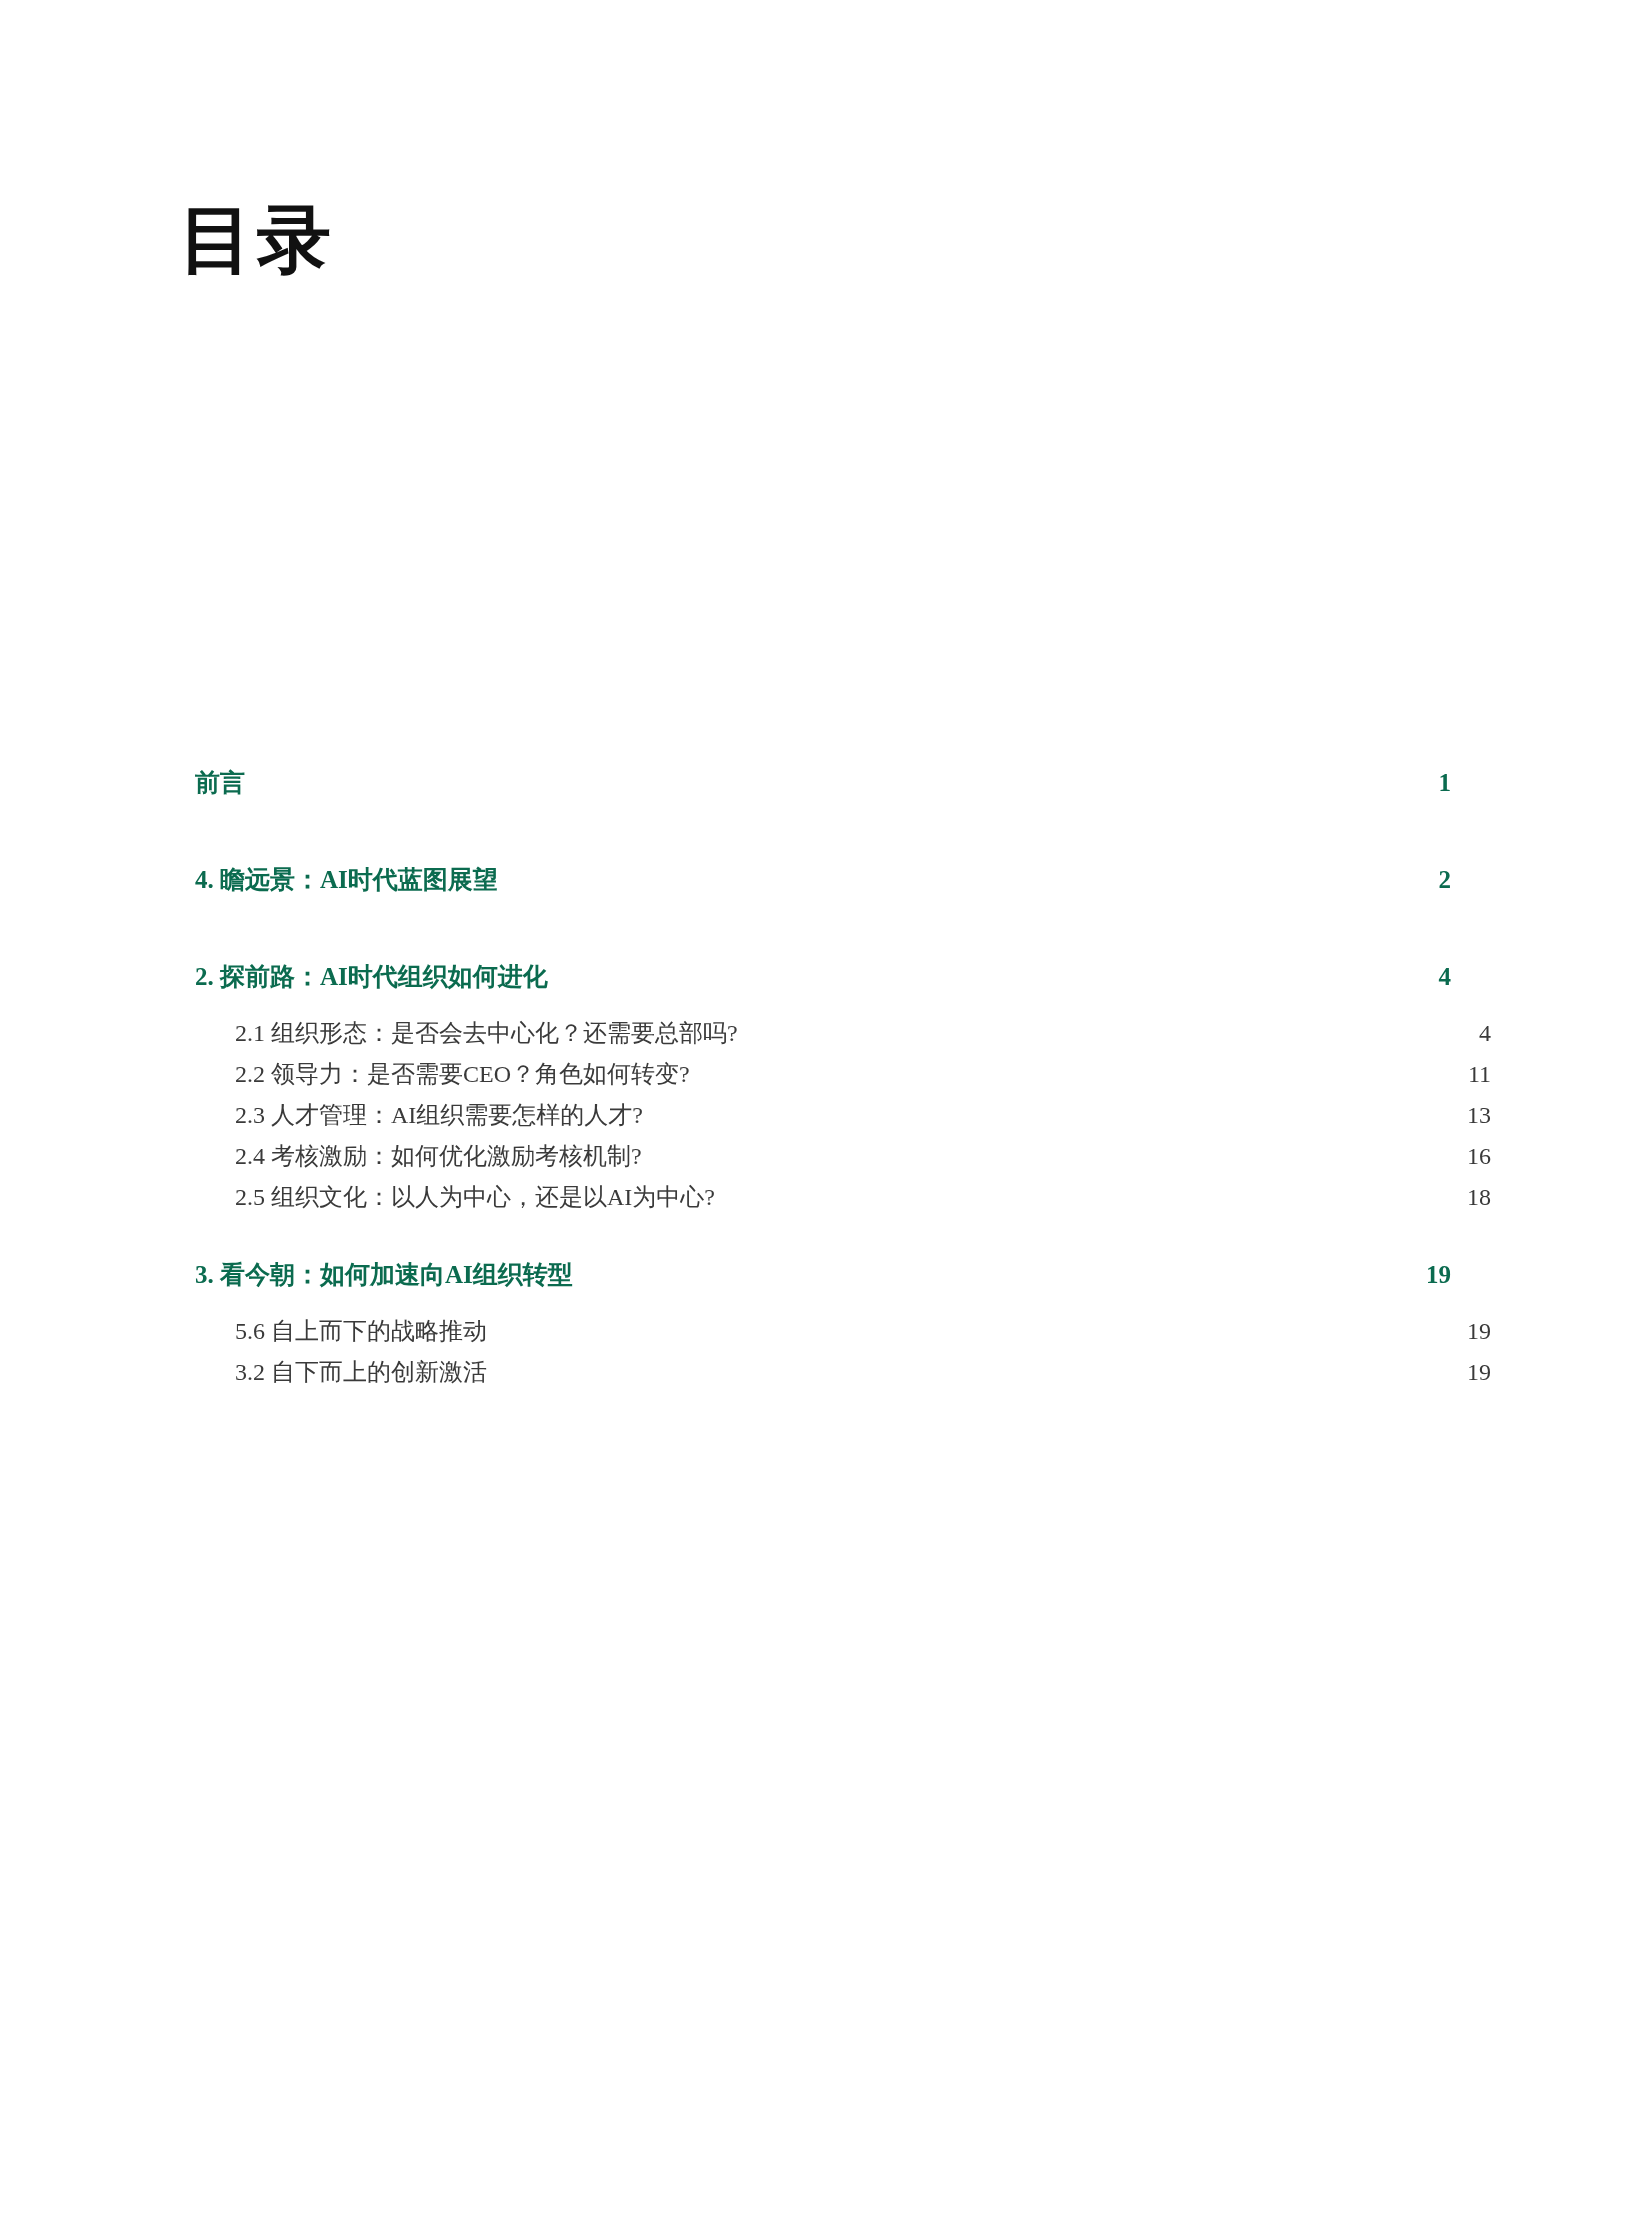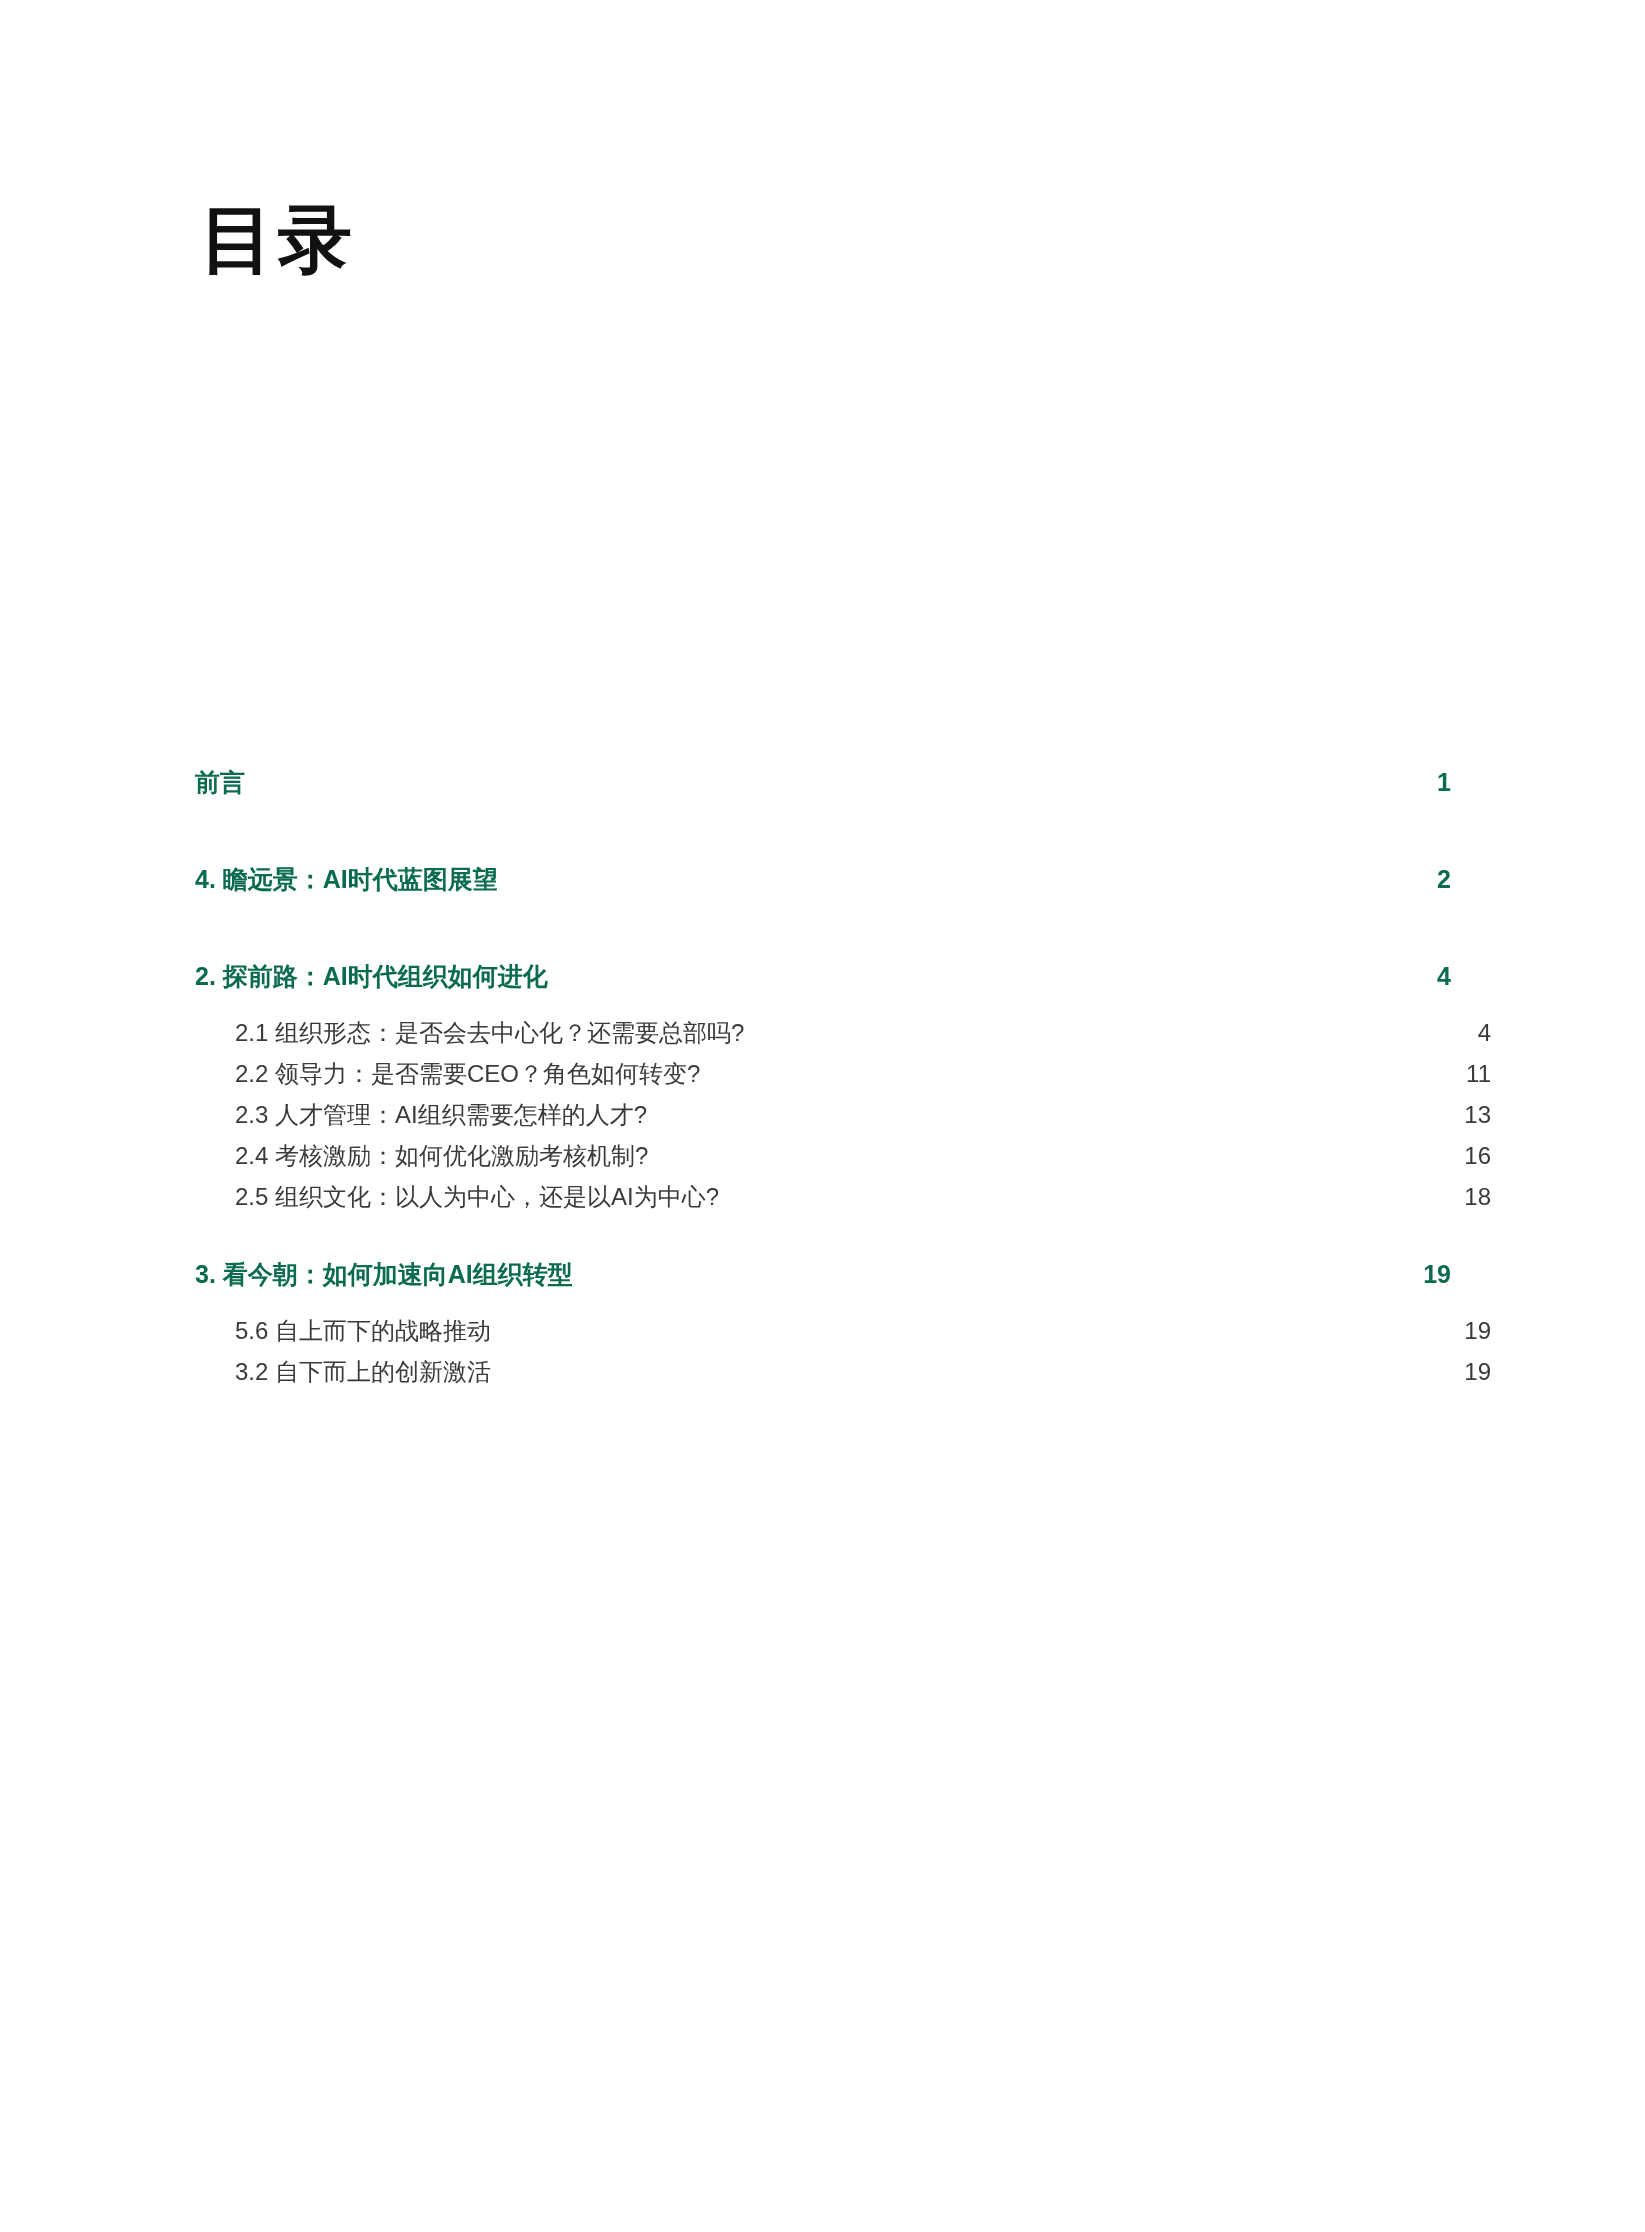--- a/index.html
+++ b/index.html
@@ -17,34 +17,35 @@
   }
   .page {
     position: relative;
     width: 1646px;
     height: 2233px;
     background: #ffffff;
     box-sizing: border-box;
   }
   .toc-title {
     position: absolute;
-    left: 200px;
+    left: 179px;
     top: 149px;
     font-family: "DejaVu Serif", "Liberation Serif", serif;
     font-size: 74px;
     font-weight: 700;
     letter-spacing: 4px;
     color: #111111;
     line-height: 1.1;
   }
   .toc-body {
     position: absolute;
     left: 195px;
     top: 766px;
     width: 1256px;
+    font-family: Liberation Serif, serif;
   }
   .toc-row {
     display: flex;
     align-items: baseline;
     width: 100%;
   }
   .toc-label {
     flex: 0 1 auto;
     white-space: nowrap;
   }

